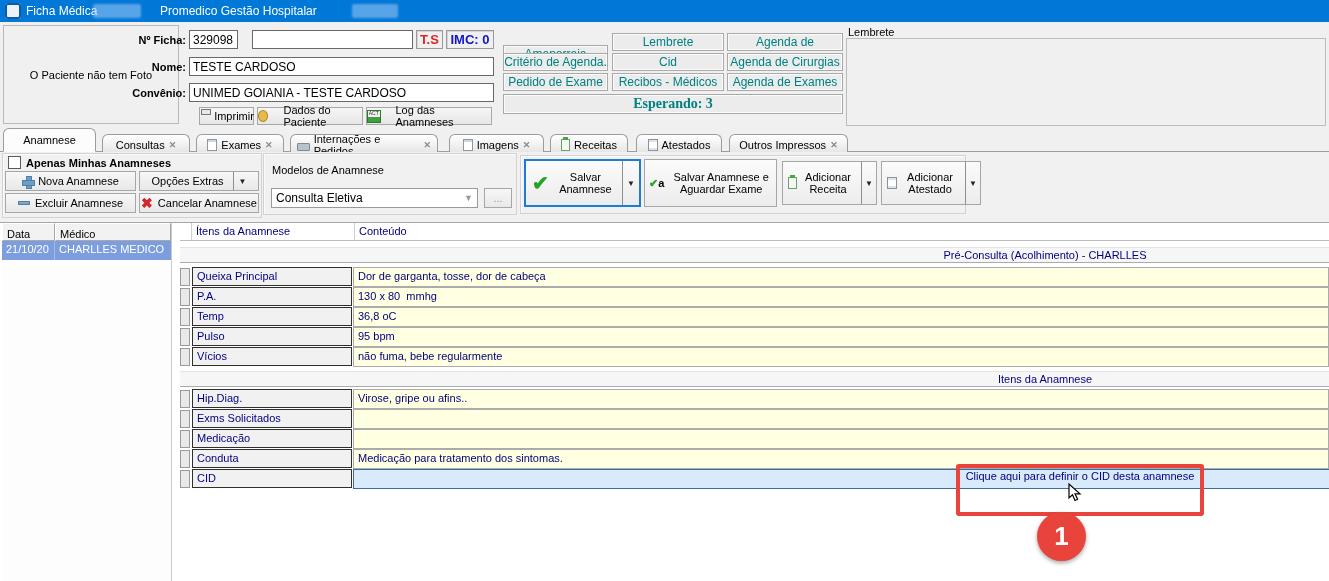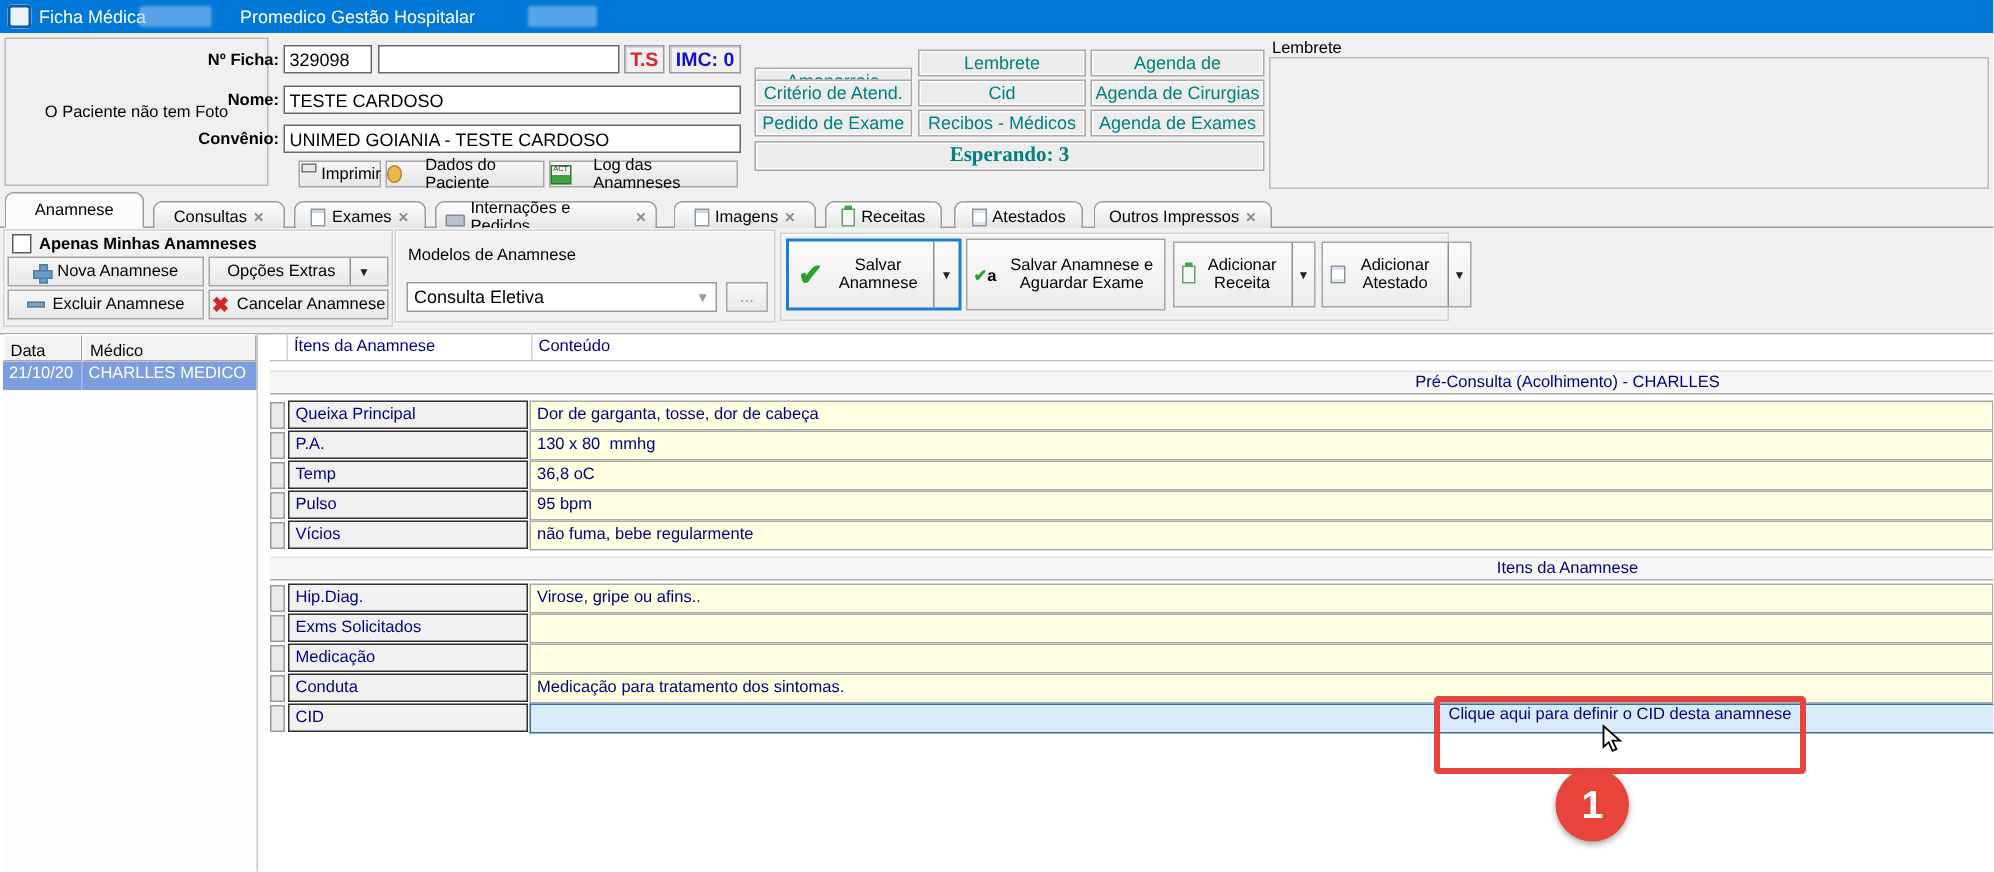--- a/index.html
+++ b/index.html
@@ -119,21 +119,21 @@
   <div class="abs t-text" style="left:160px;">Promedico Gestão Hospitalar</div>
   <div class="abs redact" style="left:352px;top:4px;width:46px;height:14px;"></div>
 </div>
 
 <div class="abs header">
   <div class="abs photo-box">
     <span>O Paciente não tem Foto</span>
   </div>
 
   <div class="abs fld-label" style="left:118px;top:12px;width:68px;">Nº Ficha:</div>
-  <input class="tb-input" style="left: 189px; top: 8px; width: 59px; height: 19px;" value="329098">
+  <input class="tb-input" style="left: 189px; top: 8px; width: 49px; height: 19px;" value="329098">
   <input class="tb-input" style="left: 252px; top: 8px; width: 161px; height: 19px;">
   <div class="badge" style="left:416px;top:8px;width:27px;height:19px;color:#e02424;">T.S</div>
   <div class="badge" style="left:446px;top:8px;width:48px;height:19px;color:#1313c8;">IMC: 0</div>
 
   <div class="abs fld-label" style="left:118px;top:39px;width:68px;">Nome:</div>
   <input class="tb-input" style="left: 189px; top: 35px; width: 305px; height: 19px;" value="TESTE CARDOSO">
 
   <div class="abs fld-label" style="left:118px;top:65px;width:68px;">Convênio:</div>
   <input class="tb-input" style="left: 189px; top: 61px; width: 305px; height: 19px;" value="UNIMED GOIANIA - TESTE CARDOSO">
 
@@ -146,21 +146,21 @@
     <span>Dados do Paciente</span>
   </div>
   <div class="hbtn" style="left:366px;top:85px;width:126px;height:18px;">
     <span class="ic-log">ACT</span>
     <span>Log das Anamneses</span>
   </div>
 
   <div class="qbtn" style="left:503px;top:23px;width:105px;height:18px;">Amenorreia</div>
   <div class="qbtn" style="left:612px;top:11px;width:112px;height:18px;">Lembrete</div>
   <div class="qbtn" style="left:727px;top:11px;width:116px;height:18px;">Agenda de Consultas</div>
-  <div class="qbtn" style="left:503px;top:31px;width:105px;height:18px;">Critério de Atend.</div>
+  <div class="qbtn" style="left:503px;top:31px;width:105px;height:18px;">Critério de Agenda.</div>
   <div class="qbtn" style="left:612px;top:31px;width:112px;height:18px;">Cid</div>
   <div class="qbtn" style="left:727px;top:31px;width:116px;height:18px;">Agenda de Cirurgias</div>
   <div class="qbtn" style="left:503px;top:51px;width:105px;height:18px;">Pedido de Exame</div>
   <div class="qbtn" style="left:612px;top:51px;width:112px;height:18px;">Recibos - Médicos</div>
   <div class="qbtn" style="left:727px;top:51px;width:116px;height:18px;">Agenda de Exames</div>
   <div class="waiting" style="left:503px;top:72px;width:340px;height:20px;">Esperando: 3</div>
 
   <div class="abs" style="left:848px;top:4px;font-size:11px;">Lembrete</div>
   <div class="groupbox" style="left:846px;top:16px;width:480px;height:88px;"></div>
 </div>

